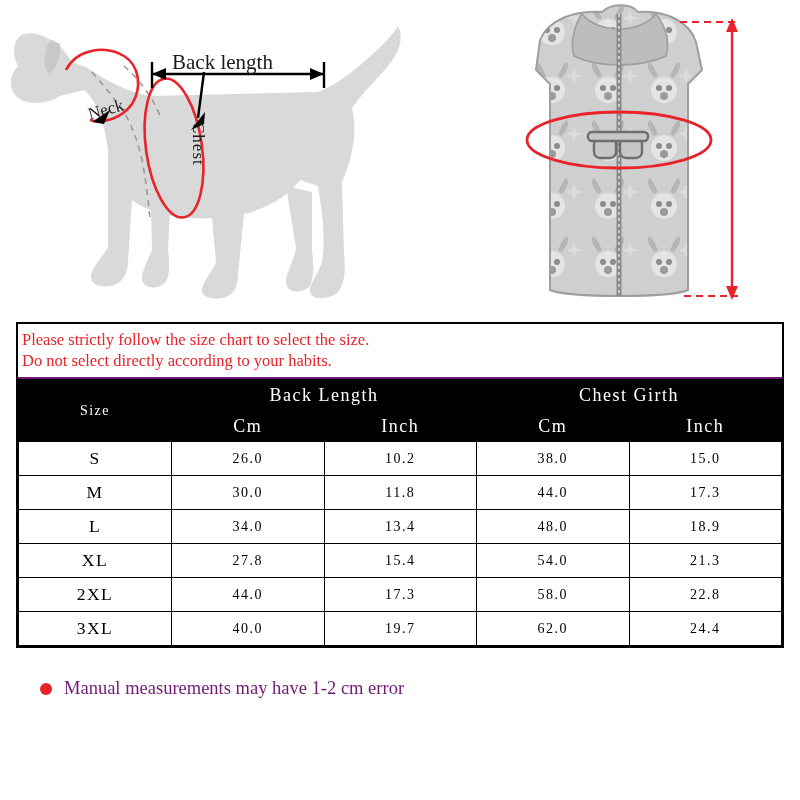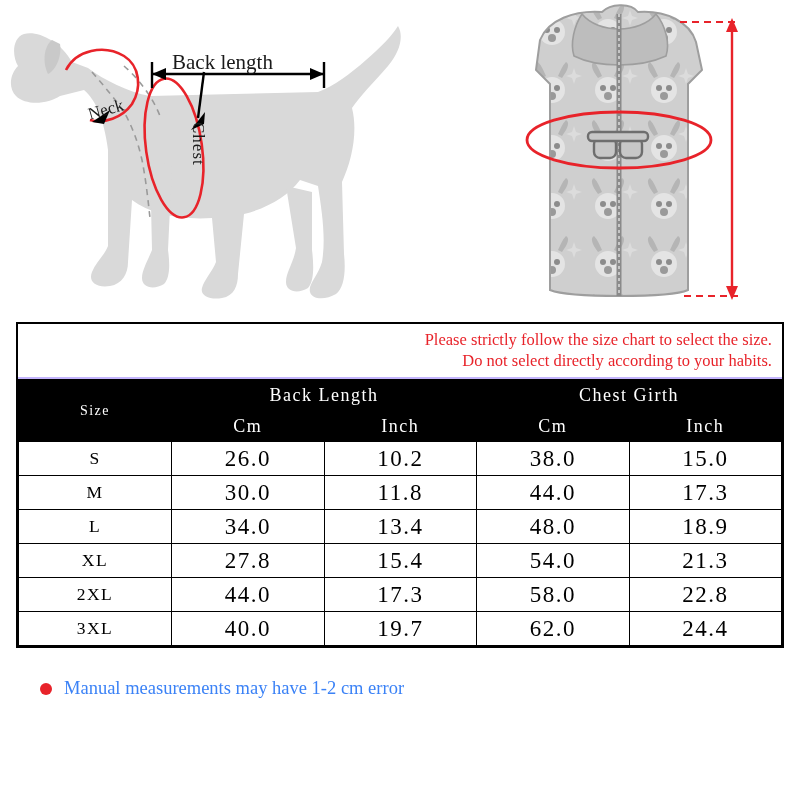--- a/index.html
+++ b/index.html
@@ -69,26 +69,26 @@
   .chart {
     position: absolute;
     left: 16px;
     top: 322px;
     width: 768px;
     border: 2px solid #000;
     box-sizing: border-box;
     background: #fff;
   }
   .notice {
-    text-align: right;
+    text-align: left;
     color: #e8232a;
     font-size: 16.5px;
     line-height: 1.25;
-    padding: 6px 10px 6px;
-    border-bottom: 2px solid #c4b5fd;
+    padding: 6px 4px 6px;
+    border-bottom: 2px solid #701a75;
     font-family: "Liberation Serif", serif;
   }
   table.size-table {
     border-collapse: collapse;
     width: 100%;
     table-layout: fixed;
   }
   table.size-table th,
   table.size-table td {
     border: 1px solid #000;
@@ -102,21 +102,21 @@
     font-weight: normal;
     font-size: 18px;
     height: 28px;
   }
   thead th.size-col {
     width: 150px;
     font-size: 14px;
   }
   tbody td {
     height: 31px;
-    font-size: 23px;
+    font-size: 14px;
     background: #fff;
     color: #000;
   }
   tbody td.size-cell {
     font-size: 17.5px;
   }
 
   .footnotes {
     position: absolute;
     left: 16px;
@@ -130,21 +130,21 @@
   }
   .bullet {
     width: 12px;
     height: 12px;
     border-radius: 50%;
     background: #e8232a;
     margin: 7px 12px 0 24px;
     flex: 0 0 auto;
   }
   .note-text {
-    color: #3b82f6;
+    color: #701a75;
     font-size: 18.5px;
     font-family: "Liberation Serif", serif;
     line-height: 1.3;
   }
 </style>
 </head>
 <body>
 
 <div class="illustrations">
 

